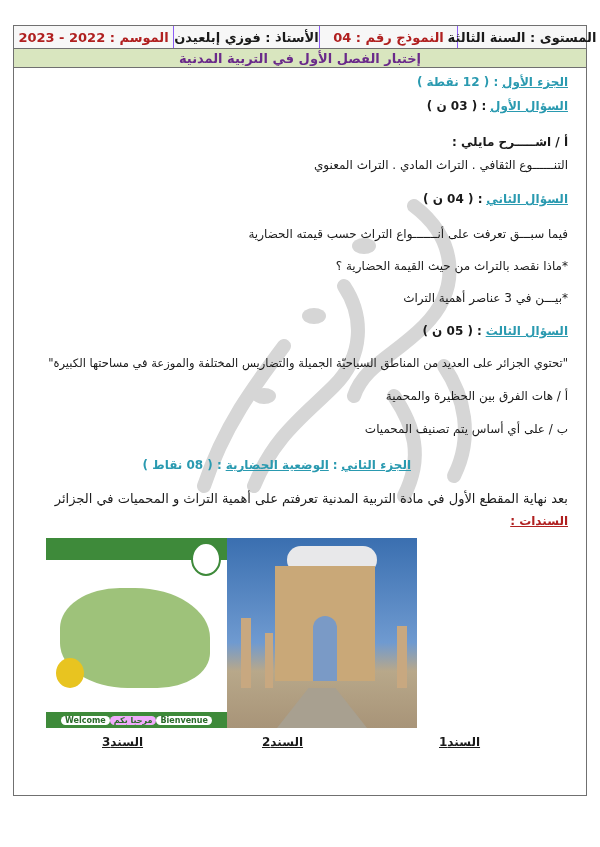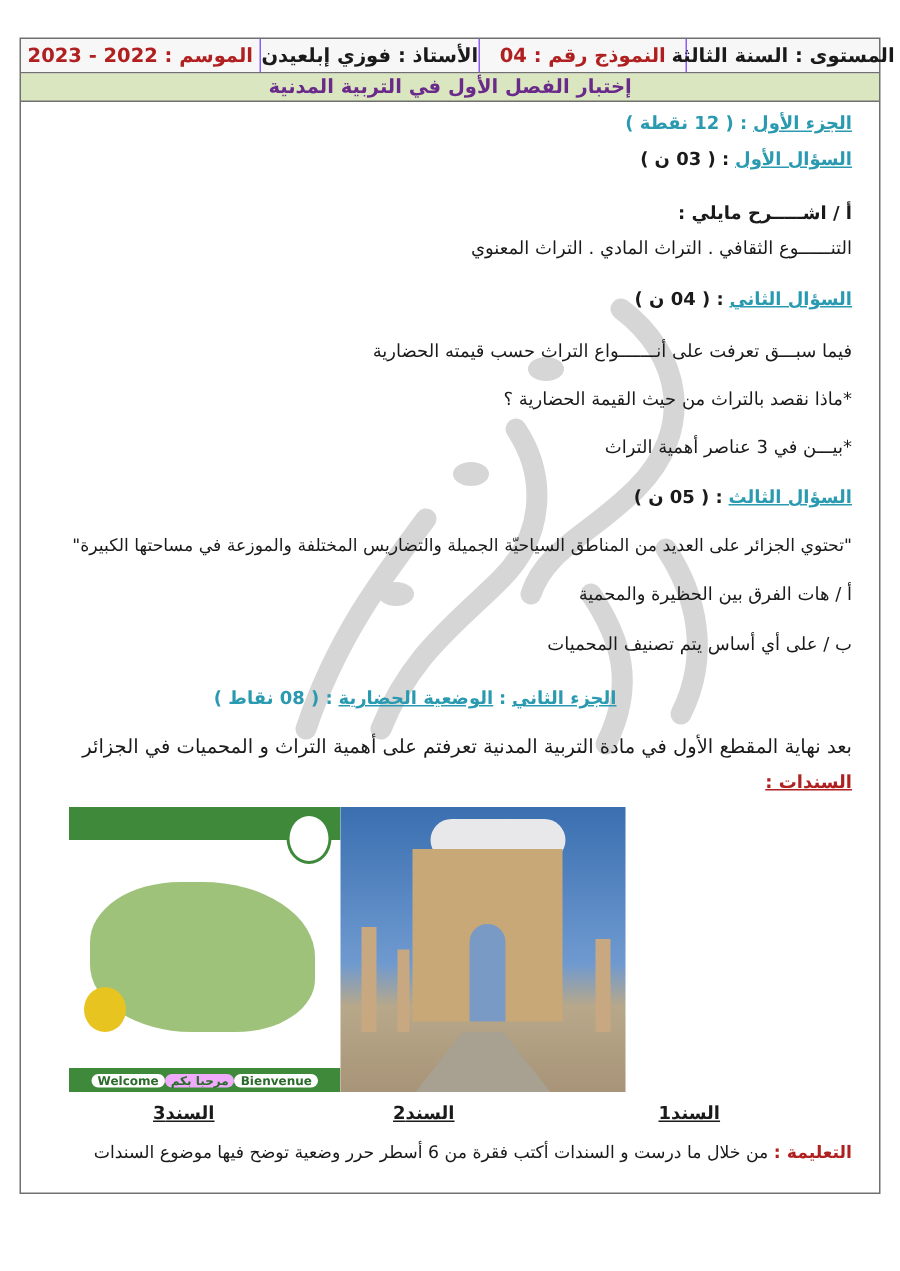--- a/index.html
+++ b/index.html
@@ -106,17 +106,13 @@
       <div style="position:absolute;left:38px;top:95px;width:8px;height:55px;background:#c8a880;"></div>
       <div style="position:absolute;left:170px;top:88px;width:10px;height:62px;background:#c8a880;"></div>
       <div style="position:absolute;left:50px;top:150px;width:90px;height:40px;background:#a8a090;clip-path:polygon(35% 0,65% 0,100% 100%,0 100%);"></div>
     </div>
   </div>
 
   <div class="cap" style="left:64px;margin-left:24px;">السند3</div>
   <div class="cap" style="left:248px;">السند2</div>
   <div class="cap" style="left:425px;">السند1</div>
 
-  <div class="line" style="top:735px; font-size:11.5px;">
-    <span class="red-b">التعليمة :</span>
-    <span>من خلال ما درست و السندات أكتب فقرة من 6 أسطر حرر وضعية توضح فيها موضوع السندات</span>
-  </div>
 </div>
 
 </body></html>

